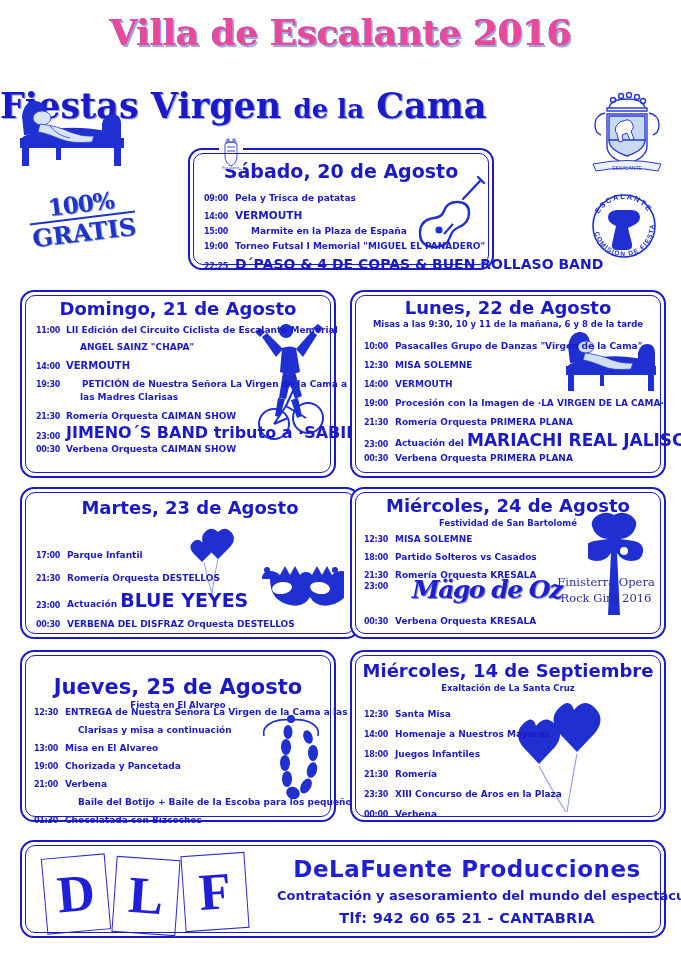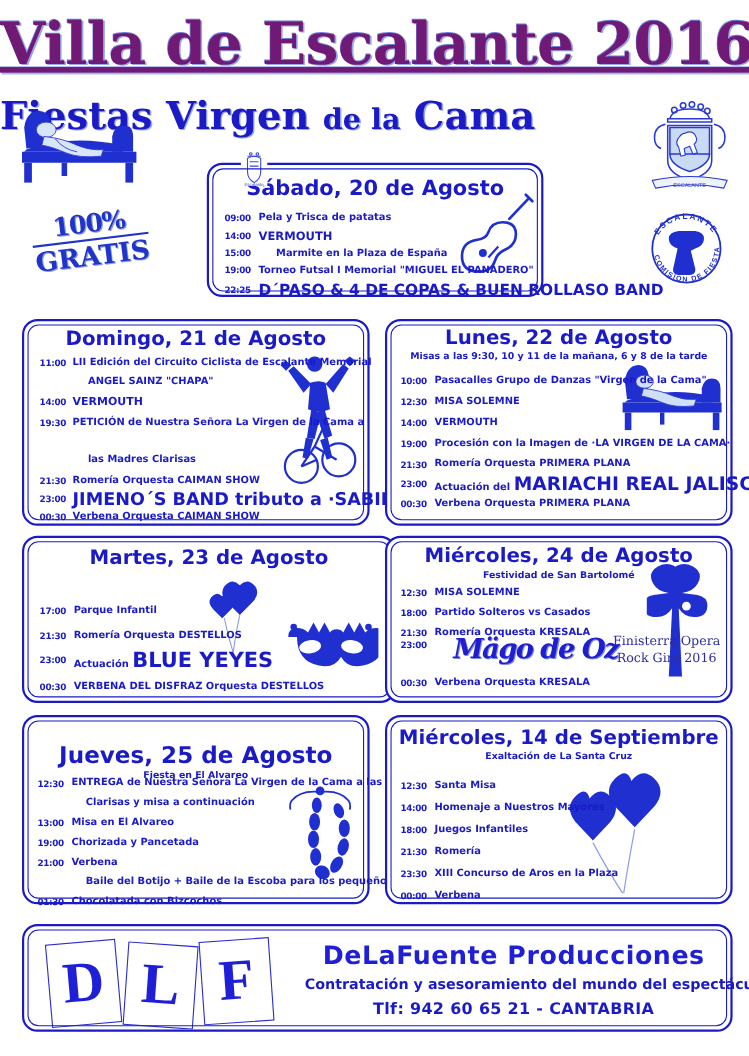--- a/index.html
+++ b/index.html
@@ -11,26 +11,25 @@
     color:#1a1ac6;
     overflow:hidden;
     position:relative;
   }
   .poster{position:relative;width:681px;height:960px;overflow:hidden;}
 
   
   .title-main{
     position:absolute;left:0;top:14px;width:681px;text-align:center;
     font-family:"DejaVu Serif", serif;
-    font-weight:bold;font-size:53px;line-height:1;
+    font-weight:bold;font-size:36px;line-height:1;
     letter-spacing:-0.5px;
-    color:#701a75;
+    color:#ec4899;
     text-shadow:1.5px 1.5px 0 #9aa6e8, -0.5px -0.5px 0 #6f7ddb;
     white-space:nowrap;
-    text-decoration:underline;
   }
   .title-sub{
     position:absolute;left:0;top:88px;width:681px;text-align:left;
     font-family:"DejaVu Serif", serif;
     font-weight:bold;font-size:35px;line-height:1;
     color:#1a1ac6;
     text-shadow:1.2px 1.2px 0 #9aa6e8;
     white-space:nowrap;
   }
   .title-sub .sm{font-size:26px;}
@@ -82,21 +81,21 @@
     text-align:center;
     font-family:"DejaVu Sans", sans-serif;
     font-weight:bold;
     font-size:8.5px;
     color:#1a1ac6;
     line-height:1.25;
     white-space:nowrap;
   }
   .events{position:absolute;left:0;right:0;}
   .ev{
-    display:flex;align-items:center;
+    display:flex;align-items:flex-end;
     font-family:"DejaVu Sans", sans-serif;
     color:#1a1ac6;
     line-height:1.0;
     white-space:nowrap;
   }
   .ev .t{
     font-weight:bold;
     flex:0 0 auto;
     letter-spacing:-0.3px;
   }
@@ -334,21 +333,21 @@
           <span class="d" style="margin-left:6px;">LII Edición del Circuito Ciclista de Escalante Memorial</span>
         </div>
         <div class="ev sz-s cont" style="margin-bottom:9px;">
           <span class="t">00:00</span>
           <span class="d" style="margin-left:20px;">ANGEL SAINZ "CHAPA"</span>
         </div>
         <div class="ev sz-s" style="margin-bottom:9px;">
           <span class="t">14:00</span>
           <span class="d" style="margin-left:6px;font-size:10px;">VERMOUTH</span>
         </div>
-        <div class="ev sz-s" style="margin-bottom:25px;">
+        <div class="ev sz-s" style="margin-bottom:4px;gap:16px;">
           <span class="t">19:30</span>
           <span class="d" style="margin-left:6px;">PETICIÓN de Nuestra Señora La Virgen de la Cama a</span>
         </div>
         <div class="ev sz-s cont" style="margin-bottom:10px;">
           <span class="t">00:00</span>
           <span class="d" style="margin-left:20px;">las Madres Clarisas</span>
         </div>
         <div class="ev sz-s" style="margin-bottom:4px;">
           <span class="t">21:30</span>
           <span class="d" style="margin-left:6px;">Romería Orquesta CAIMAN SHOW</span>

